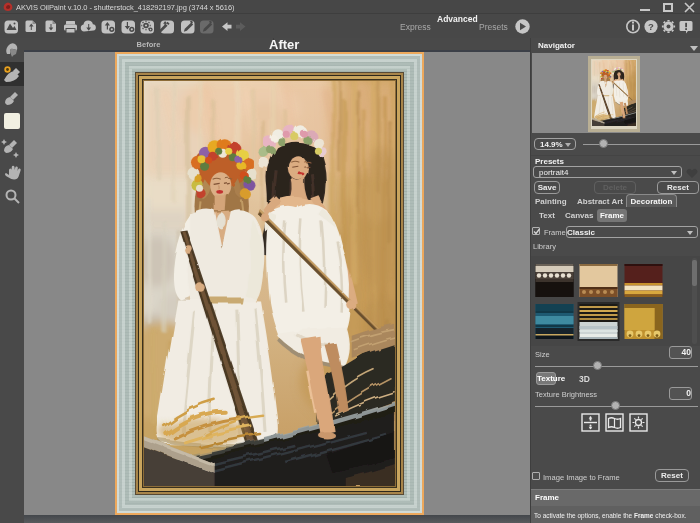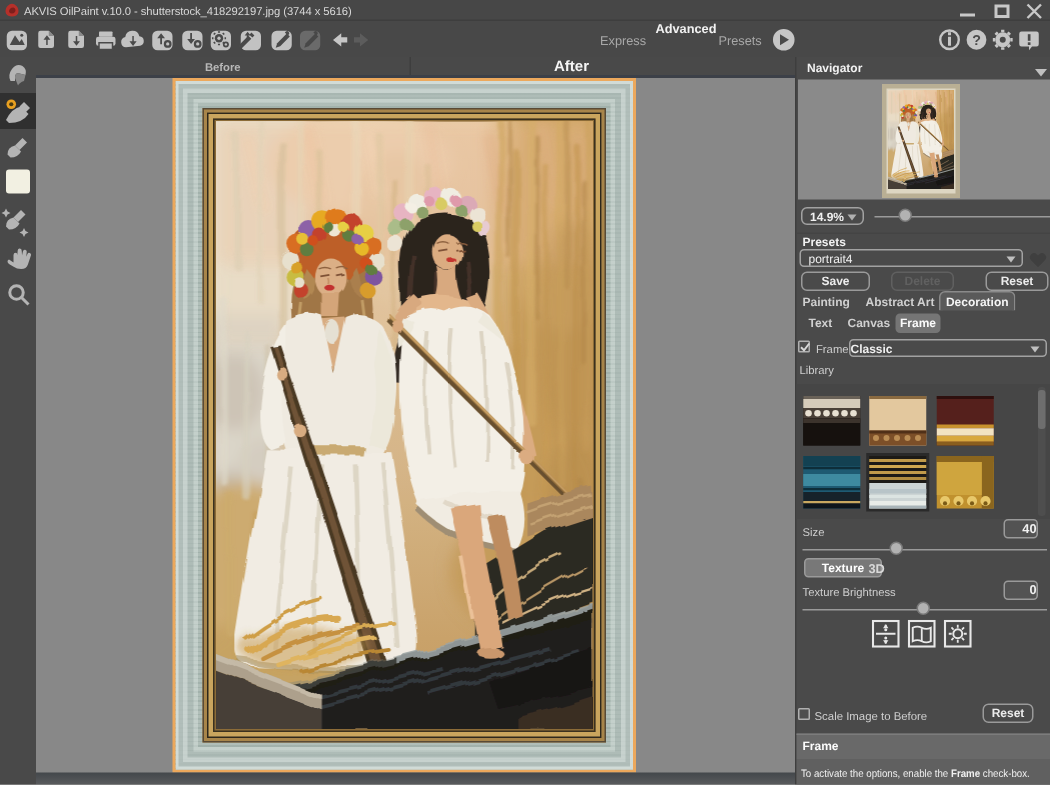--- a/index.html
+++ b/index.html
@@ -164,21 +164,21 @@
  <g stroke="#b4b4b4" stroke-width="2" fill="none">
   <circle cx="11" cy="157" r="4.5"></circle>
   <path d="M14.5 160.5 L19 165"></path>
  </g>
 </svg>
 </div>
 
 <div class="a tabbar">
   <div class="a" style="left:0;top:0;width:249px;height:12px;color:#b8b8b8;font-size:7.5px;font-weight:bold;text-align:center;line-height:13px">Before</div>
   <div class="a" style="left:249px;top:0;width:1px;height:12px;background:#3e3e3e"></div>
-  <div class="a" style="left:232px;top:0;width:250px;height:12px;color:#f5f5f5;font-size:10px;font-weight:bold;text-align:center;line-height:13px">After</div>
+  <div class="a" style="left:245px;top:0;width:250px;height:12px;color:#f5f5f5;font-size:13px;font-weight:bold;line-height:13px">After</div>
 </div>
 
 <div class="a canvas"></div>
 <div class="a" id="framewrap" style="left:115px;top:52px;width:309px;height:463px;background:#eca85c;padding:2px">
   <div style="width:100%;height:100%;background:
     repeating-linear-gradient(0deg,rgba(130,150,145,0.22) 0 1px,rgba(255,255,255,0.10) 1px 3px),#bac6c0;
     box-shadow: inset 0 0 0 2px rgba(235,242,238,0.55), inset 0 0 0 5px rgba(125,145,140,0.30), inset 0 0 0 8px rgba(230,238,234,0.45), inset 0 0 0 12px rgba(118,138,133,0.28), inset 0 0 0 15px rgba(228,236,232,0.40), inset 0 0 0 18px rgba(128,148,142,0.25);padding:18px">
     <div style="width:100%;height:100%;border:1px solid #584a36;background:#a8854a;padding:2px">
      <div style="width:100%;height:100%;border:1px solid #2e281c;background:#c9a55e;padding:3px">
       <div style="width:100%;height:100%;border:1px solid #3a311f;background:#8c6c38;padding:1px;position:relative">
@@ -213,21 +213,21 @@
  <div class="a" style="left:0px;top:117px;width:170px;height:1px;background:#444"></div>
 
  <div class="a blbl" style="left:4px;top:119px">Presets</div>
  <div class="combo" style="left:2px;top:128px;width:149px">
       <span style="position:absolute;left:5px;top:1px;font-weight:normal">portrait4</span>
       <span class="arr"></span>
     </div>
  <svg class="a" style="left:155px;top:130px" width="12" height="11" viewBox="0 0 13 12">
       <path d="M6.5 11 L1.5 6 a3 3 0 0 1 0 -4.2 a3 3 0 0 1 4.2 0 l0.8 0.8 l0.8 -0.8 a3 3 0 0 1 4.2 0 a3 3 0 0 1 0 4.2 z" fill="#3f3f3f"></path>
     </svg>
- <div class="btn" style="left:3px;top:143px;width:46px">Save</div>
+ <div class="btn" style="left:3px;top:143px;width:26px">Save</div>
  <div class="btn dis" style="left:63px;top:143px;width:42px">Delete</div>
  <div class="btn" style="left:126px;top:143px;width:42px">Reset</div>
 
  <div class="a" style="left:4px;top:159px;font-size:8px;font-weight:bold;color:#d0d0d0">Painting</div>
  <div class="a" style="left:46px;top:159px;font-size:8px;font-weight:bold;color:#d0d0d0">Abstract Art</div>
  <div class="a" style="left:95px;top:156px;width:51px;height:13px;background:#5a5a5a;border:1px solid #8a8a8a;border-bottom:none;border-radius:4px 4px 0 0;color:#f5f5f5;font-size:8px;font-weight:bold;text-align:center;line-height:13px">Decoration</div>
 
  <div class="a" style="left:8px;top:173px;font-size:8px;font-weight:bold;color:#d0d0d0">Text</div>
  <div class="a" style="left:34px;top:173px;font-size:8px;font-weight:bold;color:#d0d0d0">Canvas</div>
  <div class="a" style="left:66px;top:171px;width:30px;height:13px;background:#757575;border-radius:3px;color:#fbfbfb;font-size:8px;font-weight:bold;text-align:center;line-height:13px">Frame</div>
@@ -247,21 +247,21 @@
  <div class="a" style="left:0px;top:218px;width:170px;height:90px;background:#464646"></div>
  <div class="a" id="swatches" style="left:0;top:218px;width:170px;height:90px"></div>
  <div class="a" style="left:161px;top:220px;width:5px;height:86px;background:#4e4e4e;border-radius:2px"></div>
  <div class="a" style="left:161px;top:222px;width:5px;height:26px;background:#6e6e6e;border-radius:2px"></div>
 
  <div class="a lbl" style="left:4px;top:312px">Size</div>
  <div class="valbox" style="left:138px;top:308px">40</div>
  <div class="slider" style="left:4px;top:328px;width:163px"></div>
  <div class="thumb" style="left:62px;top:323px"></div>
 
- <div class="a" style="left:5px;top:334px;width:52px;height:13px;background:#787878;border:1px solid #9a9a9a;border-radius:3px;color:#fff;font-size:8px;font-weight:bold;text-align:center;line-height:12px">Texture</div>
+ <div class="a" style="left:5px;top:334px;width:20px;height:13px;background:#787878;border:1px solid #9a9a9a;border-radius:3px;color:#fff;font-size:8px;font-weight:bold;text-align:center;line-height:12px">Texture</div>
  <div class="a" style="left:48px;top:336px;font-size:8.5px;font-weight:bold;color:#d8d8d8">3D</div>
  <div class="a lbl" style="left:4px;top:352px">Texture Brightness</div>
  <div class="valbox" style="left:138px;top:349px">0</div>
  <div class="slider" style="left:4px;top:368px;width:163px"></div>
  <div class="thumb" style="left:80px;top:363px"></div>
 
  <svg class="a" style="left:50px;top:375px" width="70" height="20" viewBox="0 0 70 20">
   <g fill="none" stroke="#e8e8e8" stroke-width="1.4">
    <rect x="1" y="1" width="17" height="17"></rect>
    <rect x="25" y="1" width="17" height="17"></rect>
@@ -277,21 +277,21 @@
    <path d="M27.5 5.5 q3 -1.5 6 0 q3 1.5 6 0 v9 q-3 1.5 -6 0 q-3 -1.5 -6 0 z" fill="none" stroke="#e8e8e8" stroke-width="1.3"></path>
    <path d="M33.5 5.8 v8.6" stroke="#e8e8e8" stroke-width="1.2"></path>
    <circle cx="57.5" cy="9.5" r="3" fill="none" stroke="#e8e8e8" stroke-width="1.3"></circle>
    <g stroke="#e8e8e8" stroke-width="1.2">
           <path d="M57.5 3.5 v2 M57.5 13.5 v2 M51.5 9.5 h2 M61.5 9.5 h2 M53.3 5.3 l1.4 1.4 M60.3 12.3 l1.4 1.4 M53.3 13.7 l1.4 -1.4 M60.3 6.7 l1.4 -1.4"></path>
         </g>
   </g>
  </svg>
 
  <div class="ckb" style="left:1px;top:434px"></div>
- <div class="a lbl" style="left:12px;top:435px;font-size:7.6px">Scale Image to Before</div>
+ <div class="a lbl" style="left:12px;top:435px;font-size:7.6px">Image Image to Frame</div>
  <div class="btn" style="left:124px;top:431px;width:34px">Reset</div>
 
  <div class="a" style="left:0;top:451px;width:170px;height:17px;background:#696969;border-top:1px solid #7c7c7c">
       <div style="position:absolute;left:4px;top:3px;font-size:8px;font-weight:bold;color:#fdfdfd">Frame</div>
     </div>
  <div class="a" style="left:0;top:468px;width:170px;height:17px;background:#606060;color:#f0f0f0;font-size:7.2px;white-space:nowrap">
       <span style="position:absolute;left:3px;top:5px;transform:scaleX(0.90);transform-origin:0 0">To activate the options, enable the <b>Frame</b> check-box.</span>
     </div>
 </div>
 

